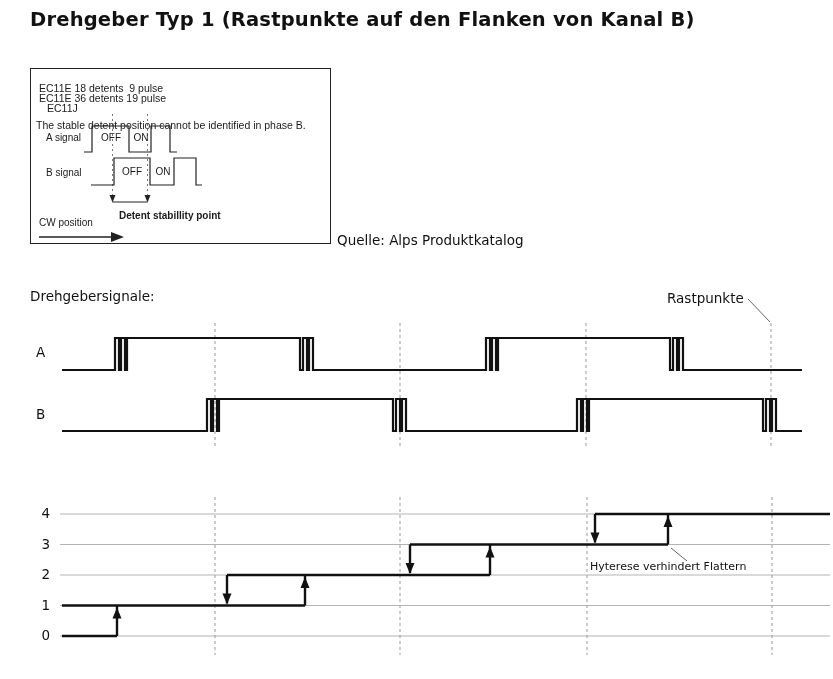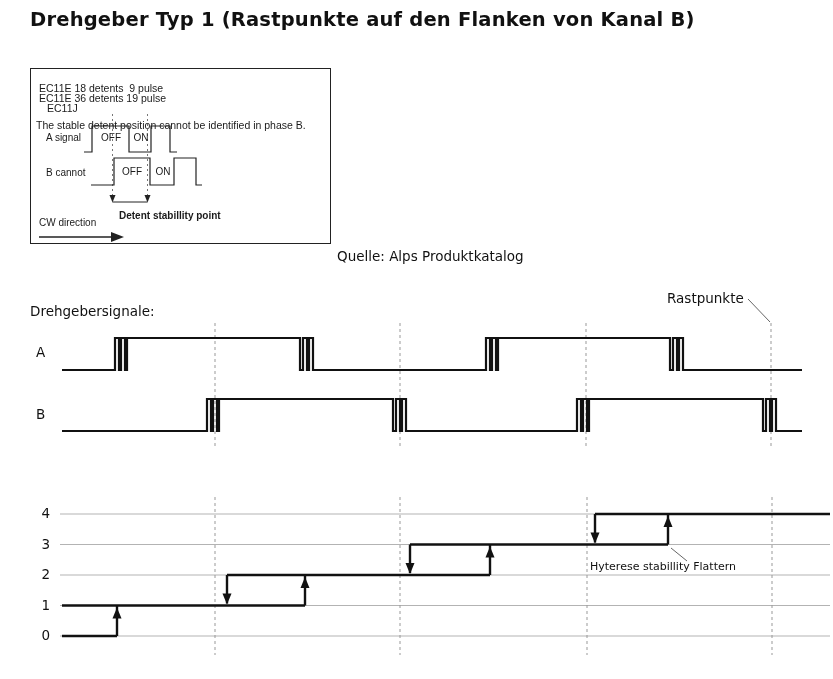--- a/index.html
+++ b/index.html
@@ -36,32 +36,32 @@
         <polygon points="78.5,126 84.5,126 81.5,133.5" fill="#222222"></polygon>
         <polygon points="113.5,126 119.5,126 116.5,133.5" fill="#222222"></polygon>
         <line x1="8" y1="168" x2="80" y2="168" stroke="#222222" stroke-width="1.4"></line>
         <polygon points="80,163 80,173 93,168" fill="#222222"></polygon>
       </svg>
     <span class="boxtext" style="left:5px;top:3px;margin-top:48px;">The stable detent position cannot be identified in phase B.</span>
     <span class="boxtext" style="left:8px;top:14px;">EC11E 18 detents  9 pulse</span>
     <span class="boxtext" style="left:8px;top:24px;">EC11E 36 detents 19 pulse</span>
     <span class="boxtext" style="left:8px;top:34px;padding-left:8px;">EC11J</span>
     <span class="wavelabel" style="left:15px;top:63px;">A signal</span>
-    <span class="wavelabel" style="left:15px;top:98px;">B cannot</span>
+    <span class="wavelabel" style="left:15px;top:98px;">B signal</span>
     <span class="wavelabel" style="left:66px;top:63px;width:28px;text-align:center;">OFF</span>
     <span class="wavelabel" style="left:98px;top:63px;width:24px;text-align:center;">ON</span>
     <span class="wavelabel" style="left:87px;top:97px;width:28px;text-align:center;">OFF</span>
     <span class="wavelabel" style="left:120px;top:97px;width:24px;text-align:center;">ON</span>
-    <span class="wavelabel" style="left:8px;top:148px;">CW direction</span>
+    <span class="wavelabel" style="left:8px;top:148px;">CW position</span>
     <span class="wavelabel" style="left:88px;top:141px;font-weight:bold;">Detent stabillity point</span>
   </div>
 
-  <span class="abs h-label" style="left:337px;top:248px;">Quelle: Alps Produktkatalog</span>
+  <span class="abs h-label" style="left:337px;top:232px;">Quelle: Alps Produktkatalog</span>
 
-  <span class="abs h-label" style="left:30px;top:303px;text-align:center;">Drehgebersignale:</span>
+  <span class="abs h-label" style="left:30px;top:288px;text-align:center;">Drehgebersignale:</span>
   <span class="abs h-label" style="left:667px;top:282px;margin-top:8px;">Rastpunkte</span>
   <span class="abs ch-label" style="left:36px;top:344px;">A</span>
   <span class="abs ch-label" style="left:36px;top:406px;">B</span>
   <svg class="abs" id="sig-svg" style="left:0;top:280px;" width="833" height="190" viewBox="0 0 833 190">
       <line x1="215" y1="43" x2="215" y2="167" stroke="#999999" stroke-width="1" stroke-dasharray="3 3"></line>
       <line x1="400" y1="43" x2="400" y2="167" stroke="#999999" stroke-width="1" stroke-dasharray="3 3"></line>
       <line x1="586" y1="43" x2="586" y2="167" stroke="#999999" stroke-width="1" stroke-dasharray="3 3"></line>
       <line x1="771" y1="43" x2="771" y2="167" stroke="#999999" stroke-width="1" stroke-dasharray="3 3"></line>
       <line x1="748" y1="19" x2="770" y2="42" stroke="#666666" stroke-width="1"></line>
       <path d="M62 90 L115 90 L115 58 L119 58 L119 90 L121 90 L121 58 L125 58 L125 90 L127 90 L127 58 L300 58 L300 90 L303 90 L303 58 L307 58 L307 90 L309 90 L309 58 L313 58 L313 90 L486 90 L486 58 L490 58 L490 90 L492 90 L492 58 L496 58 L496 90 L498 90 L498 58 L670 58 L670 90 L673 90 L673 58 L677 58 L677 90 L679 90 L679 58 L683 58 L683 90 L802 90" fill="none" stroke="#111111" stroke-width="2.2"></path>
@@ -92,20 +92,20 @@
       <polygon points="490,56.5 485.5,67.5 494.5,67.5" fill="#111111"></polygon>
       <line x1="668" y1="54.5" x2="668" y2="24" stroke="#111111" stroke-width="2.4"></line>
       <polygon points="668,26 663.5,37 672.5,37" fill="#111111"></polygon>
       <line x1="227" y1="85" x2="227" y2="113.5" stroke="#111111" stroke-width="2.4"></line>
       <polygon points="227,114.5 222.5,103.5 231.5,103.5" fill="#111111"></polygon>
       <line x1="410" y1="54.5" x2="410" y2="83" stroke="#111111" stroke-width="2.4"></line>
       <polygon points="410,84 405.5,73 414.5,73" fill="#111111"></polygon>
       <line x1="595" y1="24" x2="595" y2="52.5" stroke="#111111" stroke-width="2.4"></line>
       <polygon points="595,53.5 590.5,42.5 599.5,42.5" fill="#111111"></polygon>
     </svg>
-  <span class="abs small-note" style="left:590px;top:560px;">Hyterese stabillity Flattern</span>
+  <span class="abs small-note" style="left:590px;top:560px;">Hyterese verhindert Flattern</span>
 
 <span class="y-tick" style="top: 627px;">0</span>
     <span class="y-tick" style="top: 596.5px;">1</span>
     <span class="y-tick" style="top: 566px;">2</span>
     <span class="y-tick" style="top: 535.5px;">3</span>
     <span class="y-tick" style="top: 505px;">4</span>
   </div>
 
 </body></html>

